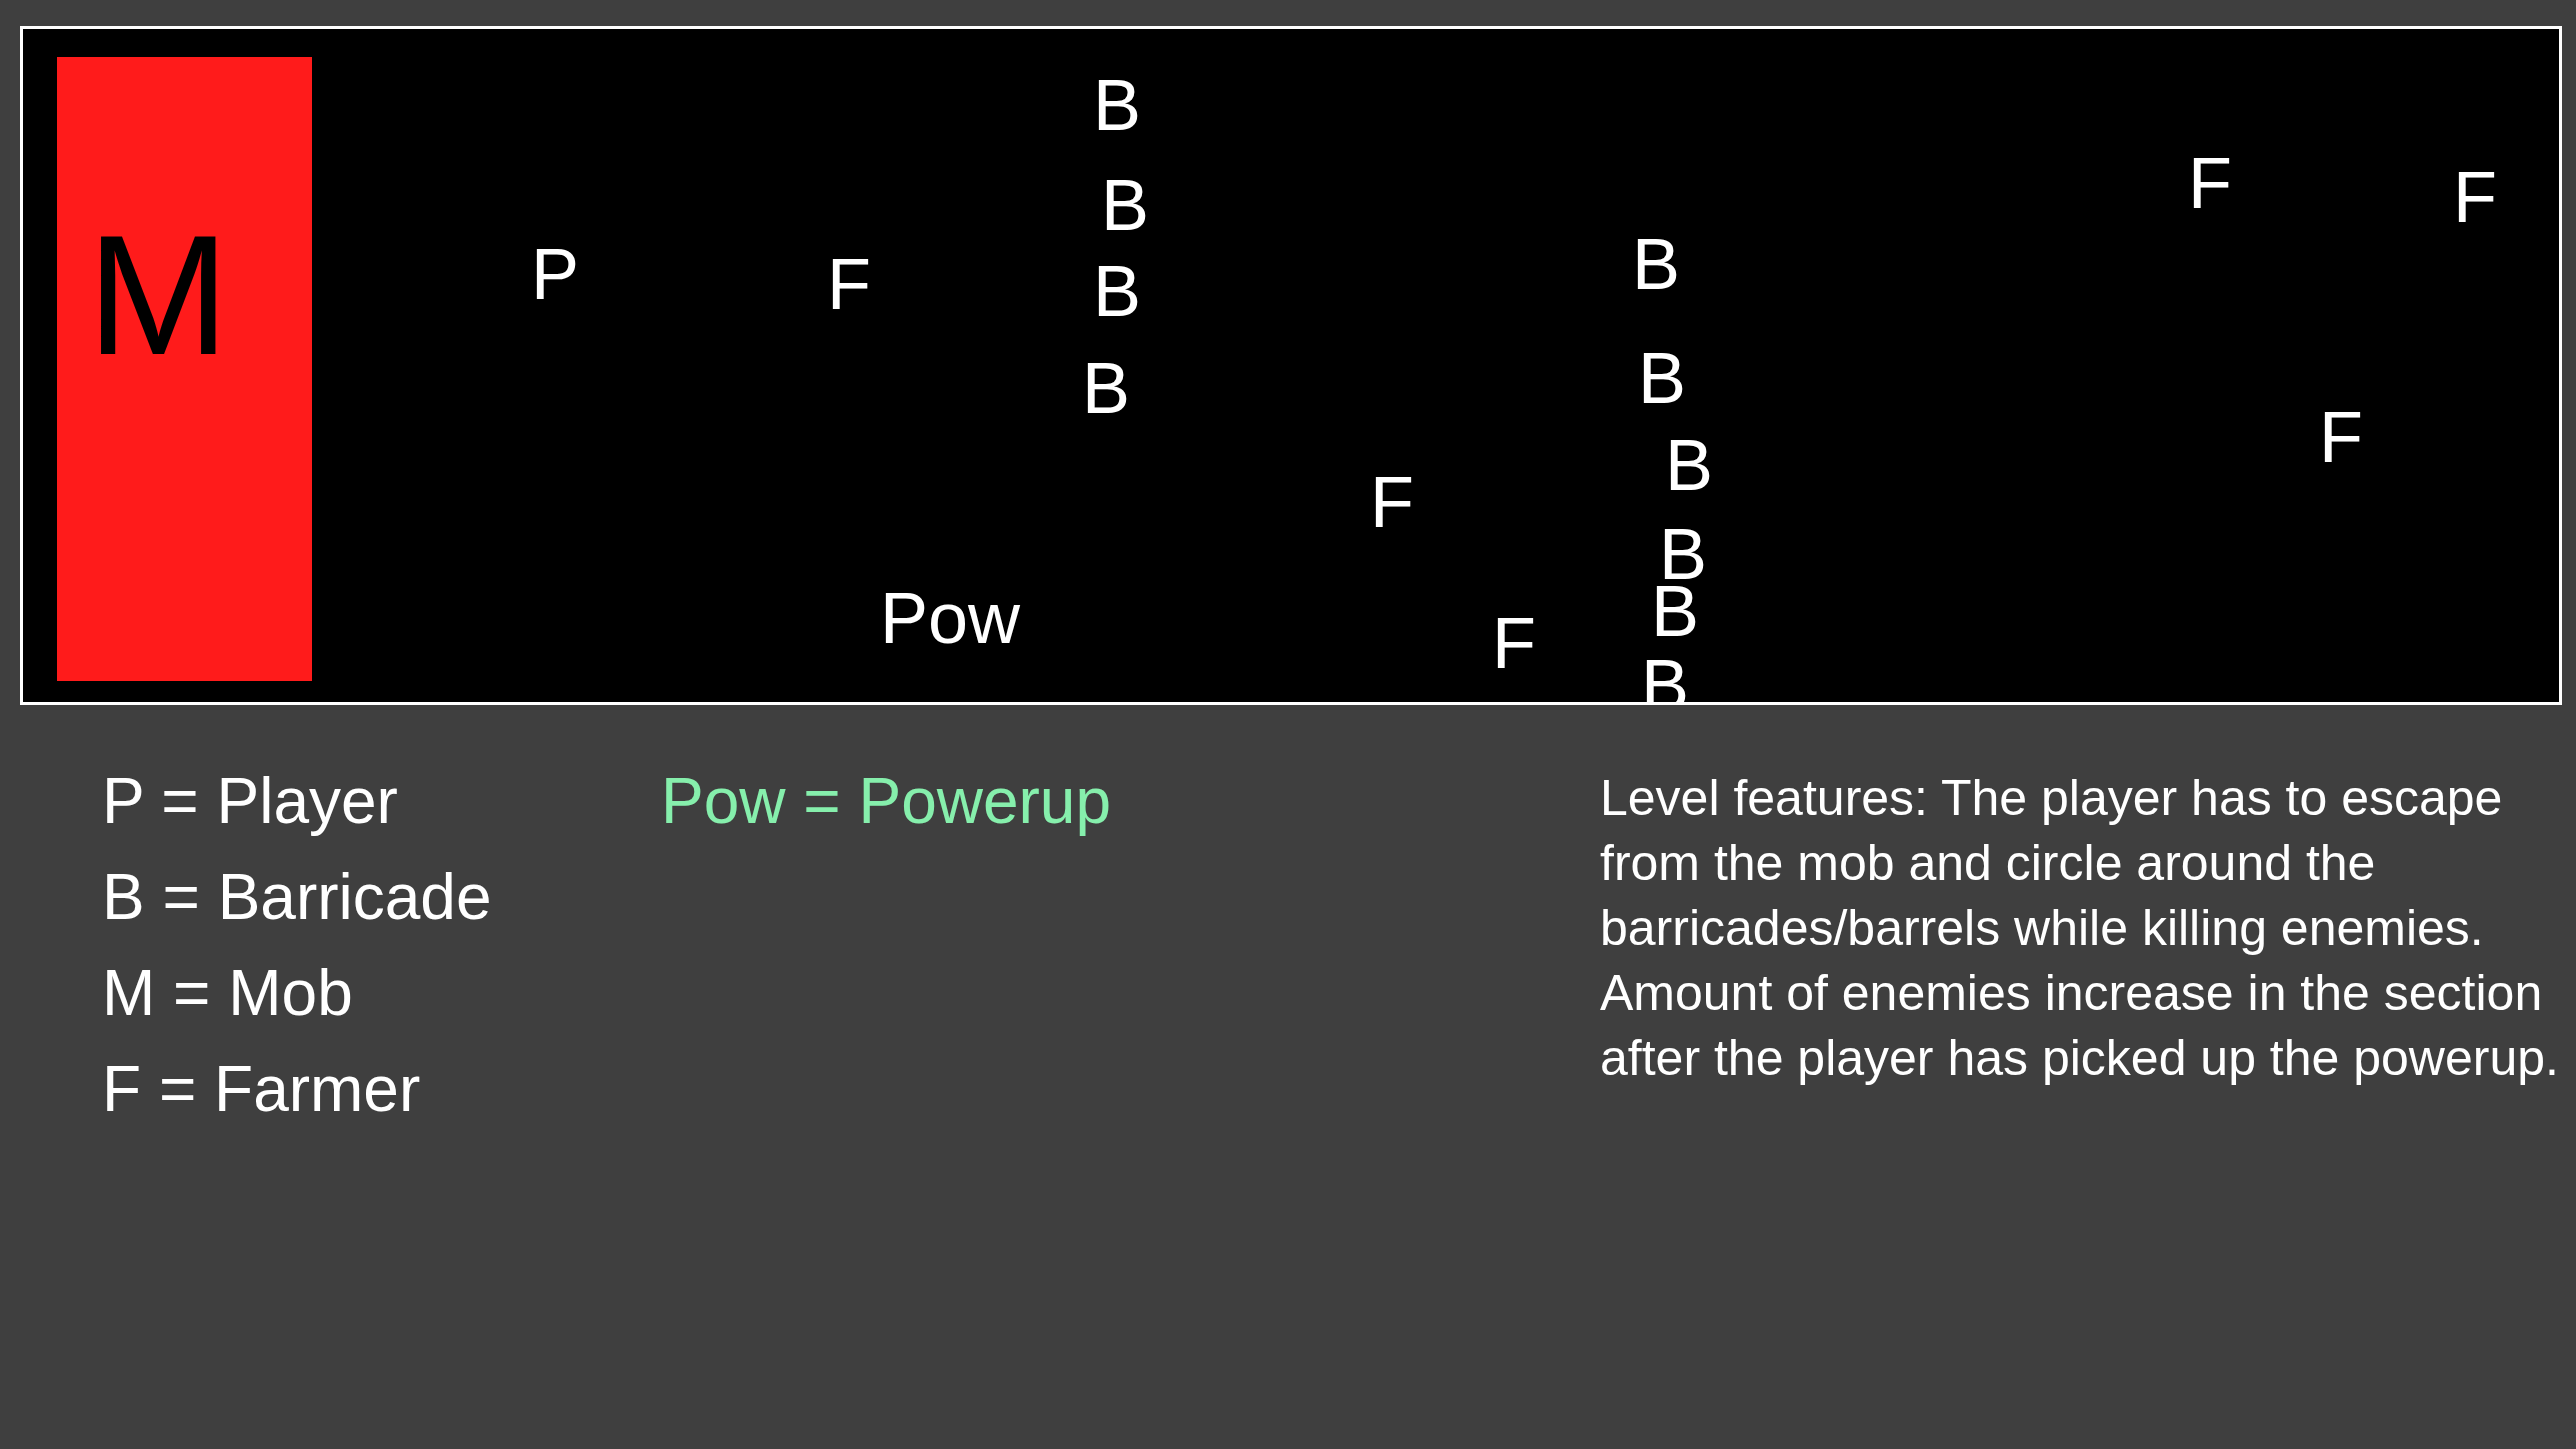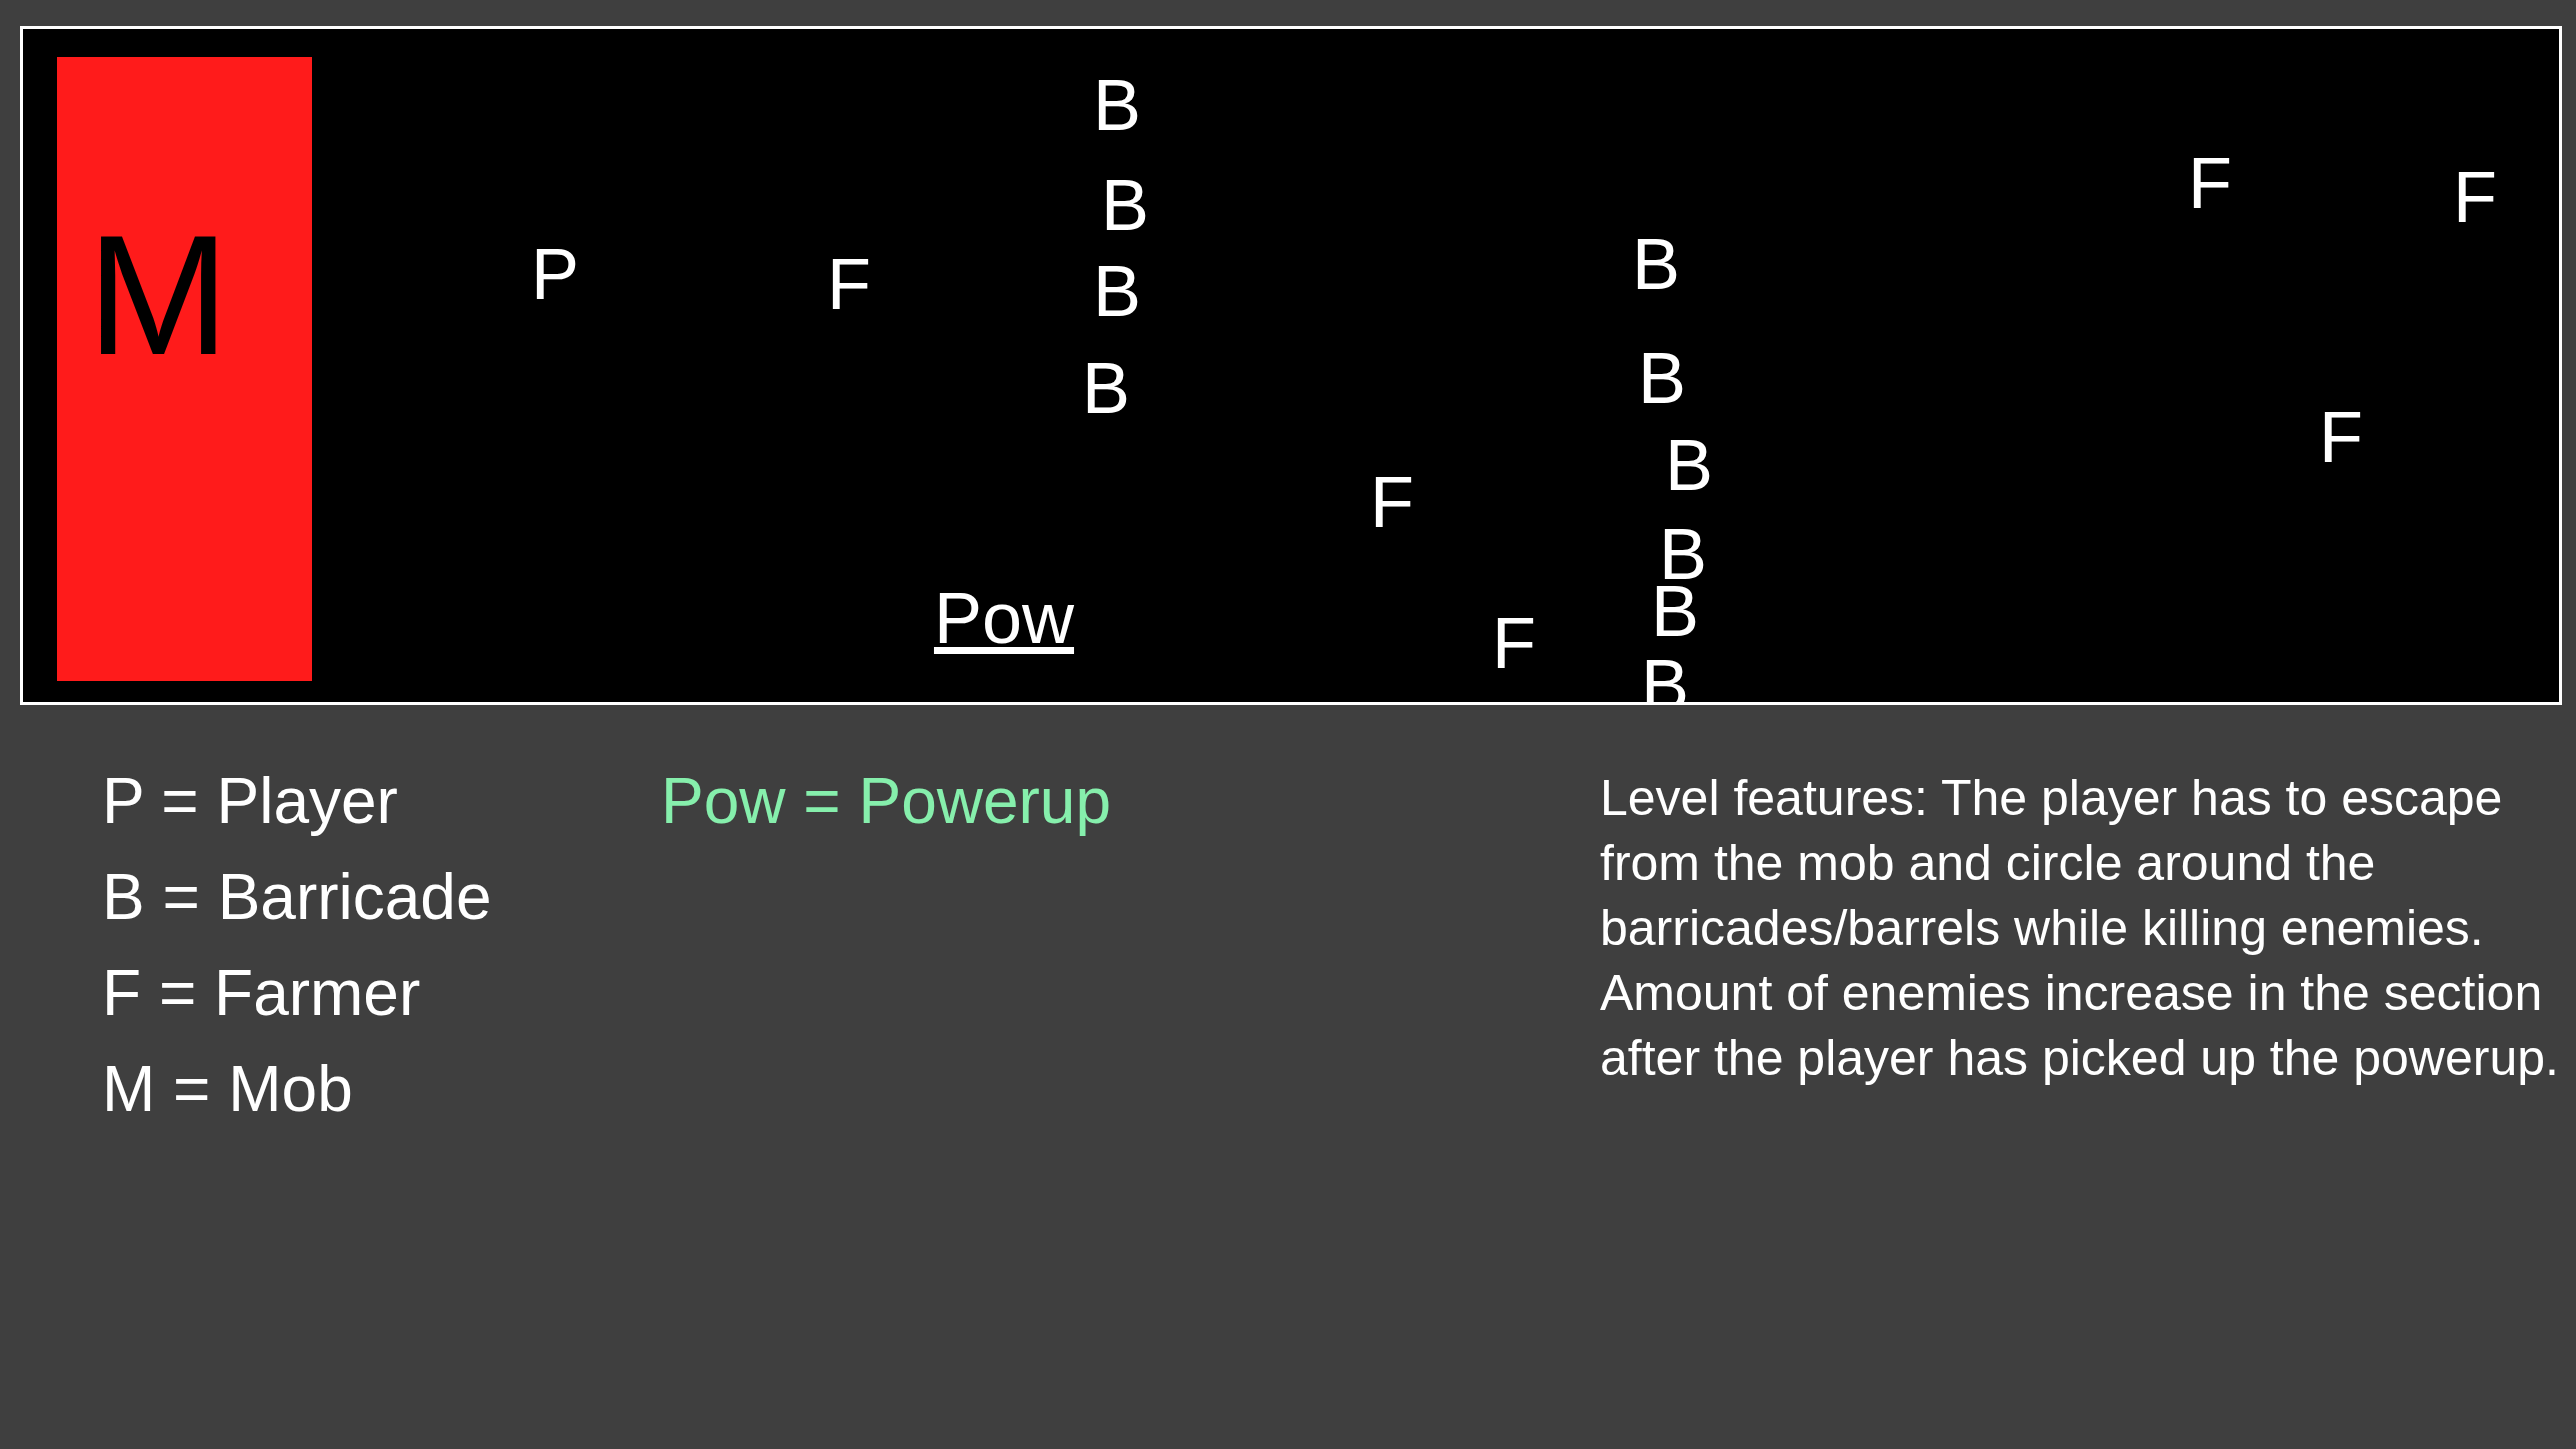--- a/index.html
+++ b/index.html
@@ -111,41 +111,41 @@
 <div id="level-map">
   <div class="mob-zone"></div>
   <div class="mob-label">M</div>
   <div id="marker-layer">
       <div class="marker" style="left: 532px; top: 245px;">P</div>
       <div class="marker" style="left: 826px; top: 255px;">F</div>
       <div class="marker" style="left: 1094px; top: 76px;">B</div>
       <div class="marker" style="left: 1102px; top: 176px;">B</div>
       <div class="marker" style="left: 1094px; top: 262px;">B</div>
       <div class="marker" style="left: 1083px; top: 359px;">B</div>
-      <div class="marker" style="left: 981px; top: 589px; text-decoration: underline;">Pow</div>
+      <div class="marker" style="left: 927px; top: 589px;">Pow</div>
       <div class="marker" style="left: 1369px; top: 473px;">F</div>
       <div class="marker" style="left: 1491px; top: 614px;">F</div>
       <div class="marker" style="left: 1633px; top: 235px;">B</div>
       <div class="marker" style="left: 1639px; top: 349px;">B</div>
       <div class="marker" style="left: 1666px; top: 436px;">B</div>
       <div class="marker" style="left: 1660px; top: 525px;">B</div>
       <div class="marker" style="left: 1652px; top: 582px;">B</div>
       <div class="marker" style="left: 1642px; top: 656px;">B</div>
       <div class="marker" style="left: 2187px; top: 154px;">F</div>
       <div class="marker" style="left: 2452px; top: 168px;">F</div>
       <div class="marker" style="left: 2318px; top: 408px;">F</div>
     </div>
 </div>
 
 <div id="legend-panel">
   <div class="legend-list" id="legend-list">
       <div class="legend-row">P = Player</div>
       <div class="legend-row">B = Barricade</div>
+      <div class="legend-row">M = Mob</div>
       <div class="legend-row">F = Farmer</div>
-      <div class="legend-row">M = Mob</div>
     </div>
   <div class="legend-extra">Pow = Powerup</div>
   <div class="description" id="description">
       <p>Level features: The player has to escape from the mob and circle around the barricades/barrels while killing enemies.</p>
       <p>Amount of enemies increase in the section after the player has picked up the powerup.</p>
     </div>
 </div>
 
 
 </body></html>

